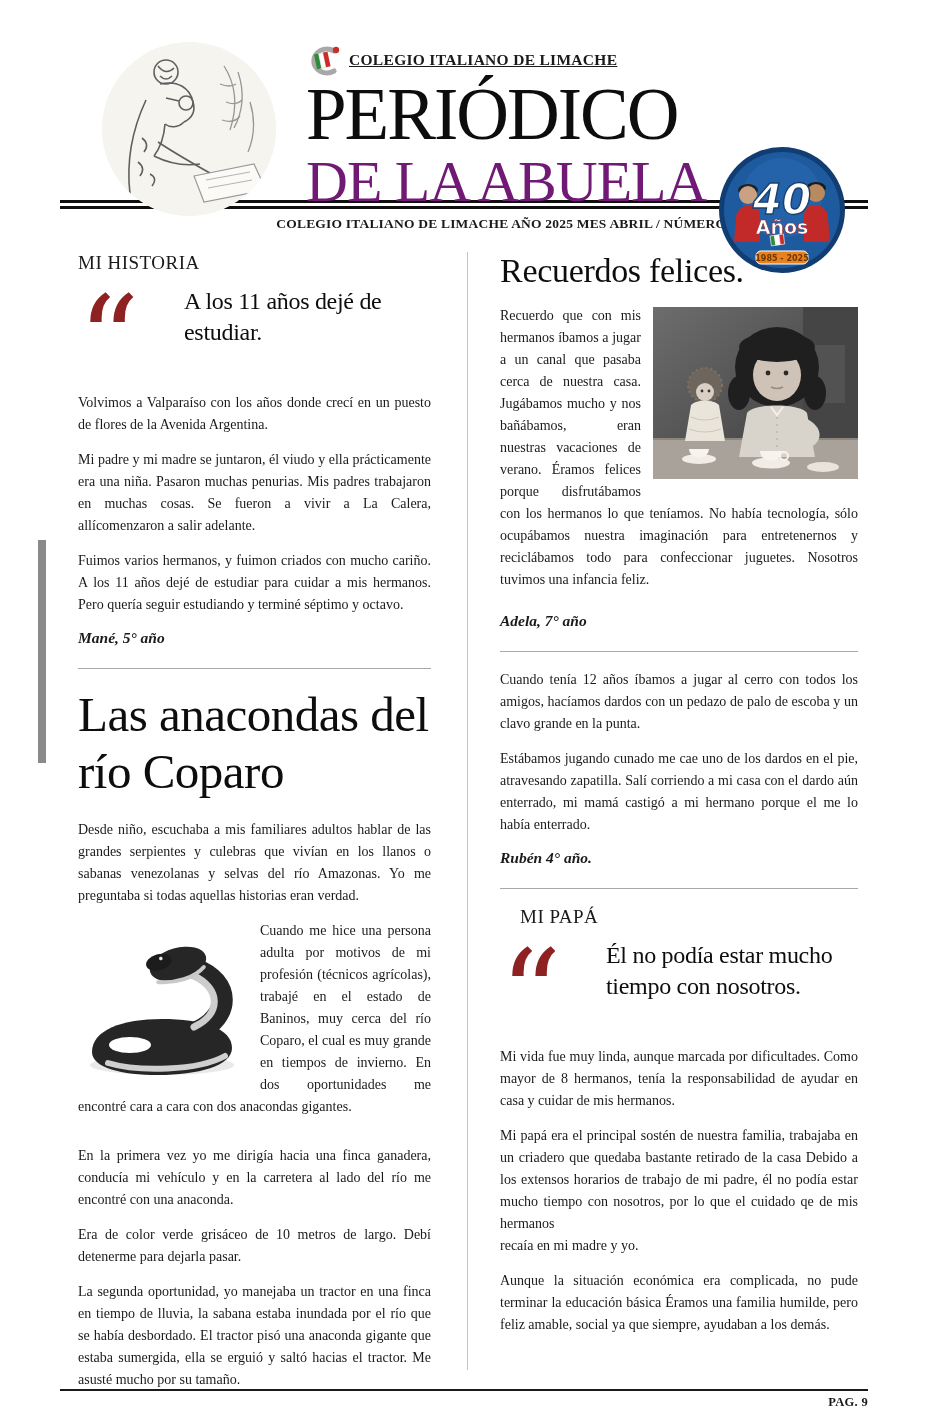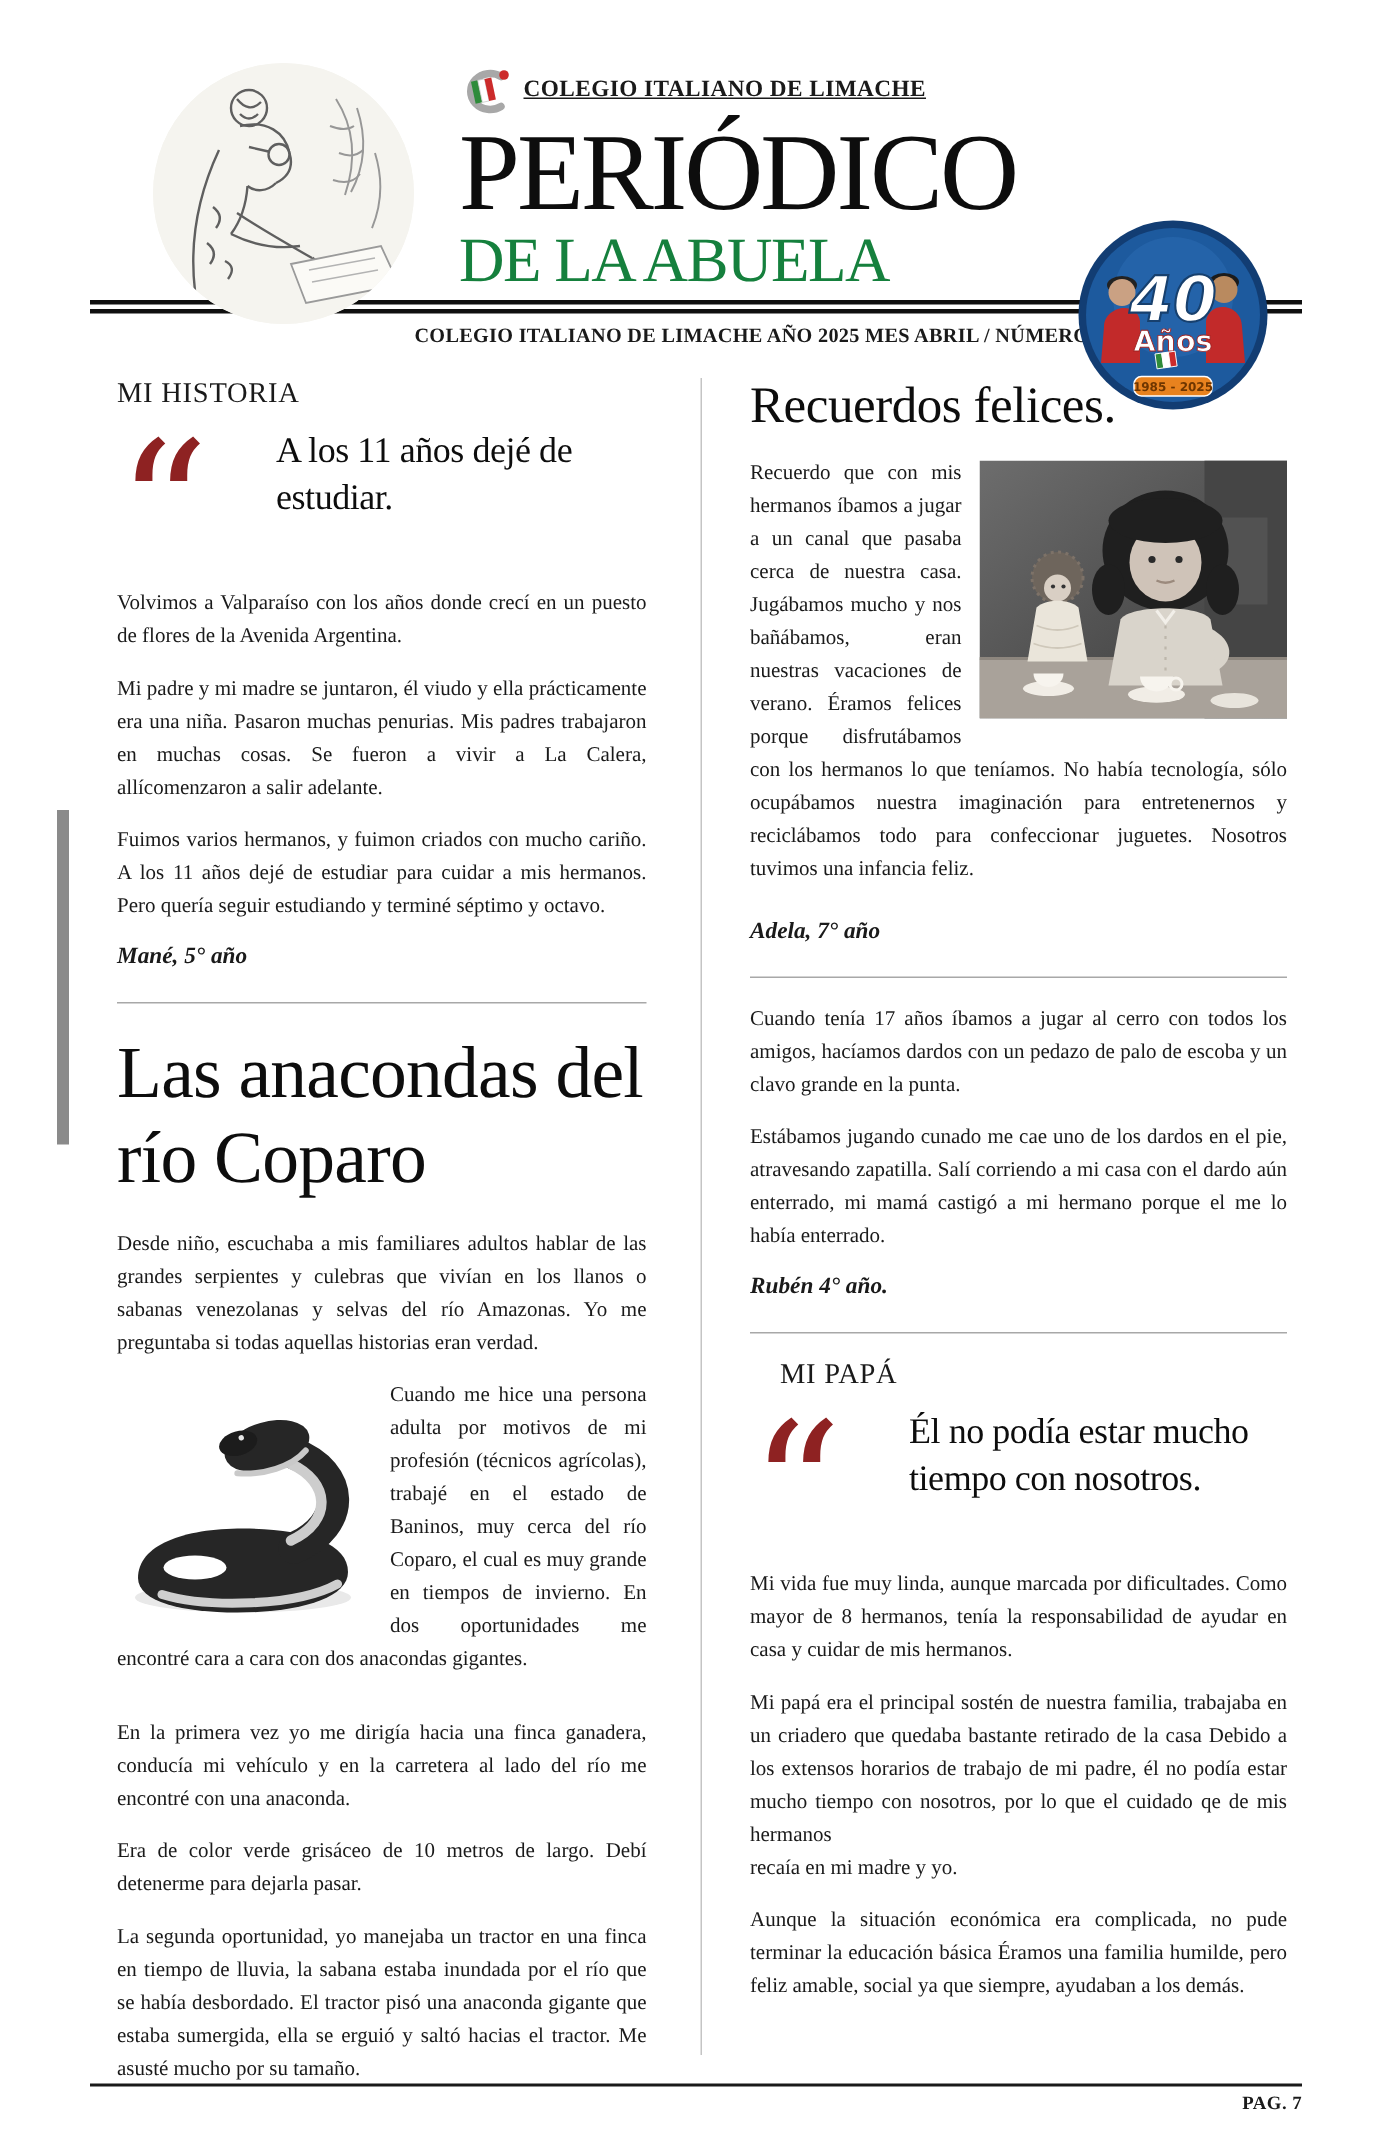--- a/index.html
+++ b/index.html
@@ -6,21 +6,21 @@
   .page{position:relative;width:930px;height:1424px;background:#ffffff;margin:0 auto;
         font-family:"Liberation Serif","DejaVu Serif",serif;color:#1a1a1a;overflow:hidden;}
 
   
   .grandma{position:absolute;left:102px;top:42px;width:174px;height:174px;border-radius:50%;
            overflow:hidden;z-index:3;background:#f5f4ef;}
   .masthead{position:absolute;left:306px;top:44px;z-index:2;}
   .school-row{display:flex;align-items:center;gap:7px;text-decoration:underline;}
   .school-name{font-size:15.5px;font-weight:bold;letter-spacing:.3px;white-space:nowrap;}
   .title1{font-size:73px;letter-spacing:-2px;line-height:.95;margin-top:4px;color:#0d0d0d;}
-  .title2{font-size:42px;letter-spacing:-1px;line-height:1;margin-top:4px;color:#15803d;}
+  .title2{font-size:58px;letter-spacing:-1px;line-height:1;margin-top:4px;color:#701a75;}
   .rules{position:absolute;left:60px;right:62px;top:200px;height:3px;
          border-top:3px solid #0f0f0f;border-bottom:3px solid #0f0f0f;z-index:1;}
   .dateline{position:absolute;left:90px;width:840px;top:216px;text-align:center;
             font-size:13.5px;font-weight:bold;letter-spacing:.2px;z-index:2;}
   .badge{position:absolute;left:718px;top:146px;width:128px;height:128px;z-index:4;}
 
   
   .col-left{position:absolute;left:78px;top:252px;width:353px;}
   .col-right{position:absolute;left:500px;top:252px;width:358px;}
   .col-divider{position:absolute;left:467px;top:252px;width:1px;height:1118px;background:#c4c4c4;}
@@ -222,21 +222,21 @@
         </svg>
         <p class="body">Recuerdo que con mis hermanos íbamos a jugar a un canal que pasaba cerca de nuestra casa. Jugábamos mucho y nos bañábamos, eran nuestras vacaciones de verano. Éramos felices porque disfrutábamos con los hermanos lo que teníamos. No había tecnología, sólo ocupábamos nuestra imaginación para entretenernos y reciclábamos todo para confeccionar juguetes. Nosotros tuvimos una infancia feliz.</p>
         <div class="clear"></div>
       </div>
       <div class="byline">Adela, 7° año</div>
     </section>
 
     <hr class="rule">
 
     <section>
-      <p class="body">Cuando tenía 17 años íbamos a jugar al cerro con todos los amigos, hacíamos dardos con un pedazo de palo de escoba y un clavo grande en la punta.</p>
+      <p class="body">Cuando tenía 12 años íbamos a jugar al cerro con todos los amigos, hacíamos dardos con un pedazo de palo de escoba y un clavo grande en la punta.</p>
       <p class="body">Estábamos jugando cunado me cae uno de los dardos en el pie, atravesando zapatilla. Salí corriendo a mi casa con el dardo aún enterrado, mi mamá castigó a mi hermano porque el me lo había enterrado.</p>
       <div class="byline">Rubén 4° año.</div>
     </section>
 
     <hr class="rule">
 
     <section>
       <div class="kicker indent">MI PAPÁ</div>
       <div class="quote-block">
         <span class="qmark">“</span>
@@ -244,15 +244,15 @@
       </div>
       <p class="body">Mi vida fue muy linda, aunque marcada por dificultades. Como mayor de 8  hermanos, tenía la responsabilidad de ayudar en casa y cuidar de mis  hermanos.</p>
       <p class="body preline">Mi papá era el principal sostén de nuestra familia, trabajaba en un criadero que quedaba bastante retirado de la casa Debido a los extensos horarios de trabajo de mi padre, él no podía estar mucho tiempo con nosotros, por lo que el cuidado qe de mis hermanos
 recaía en mi madre y yo.</p>
       <p class="body">Aunque la situación económica era  complicada, no pude terminar la educación básica Éramos una familia humilde, pero feliz amable, social ya que siempre, ayudaban a los demás.</p>
 
     </section>
   </div>
 
   <div class="footer-rule"></div>
-  <div class="pag">PAG. 7</div>
+  <div class="pag">PAG. 9</div>
 
 </div>
 
 </body></html>

